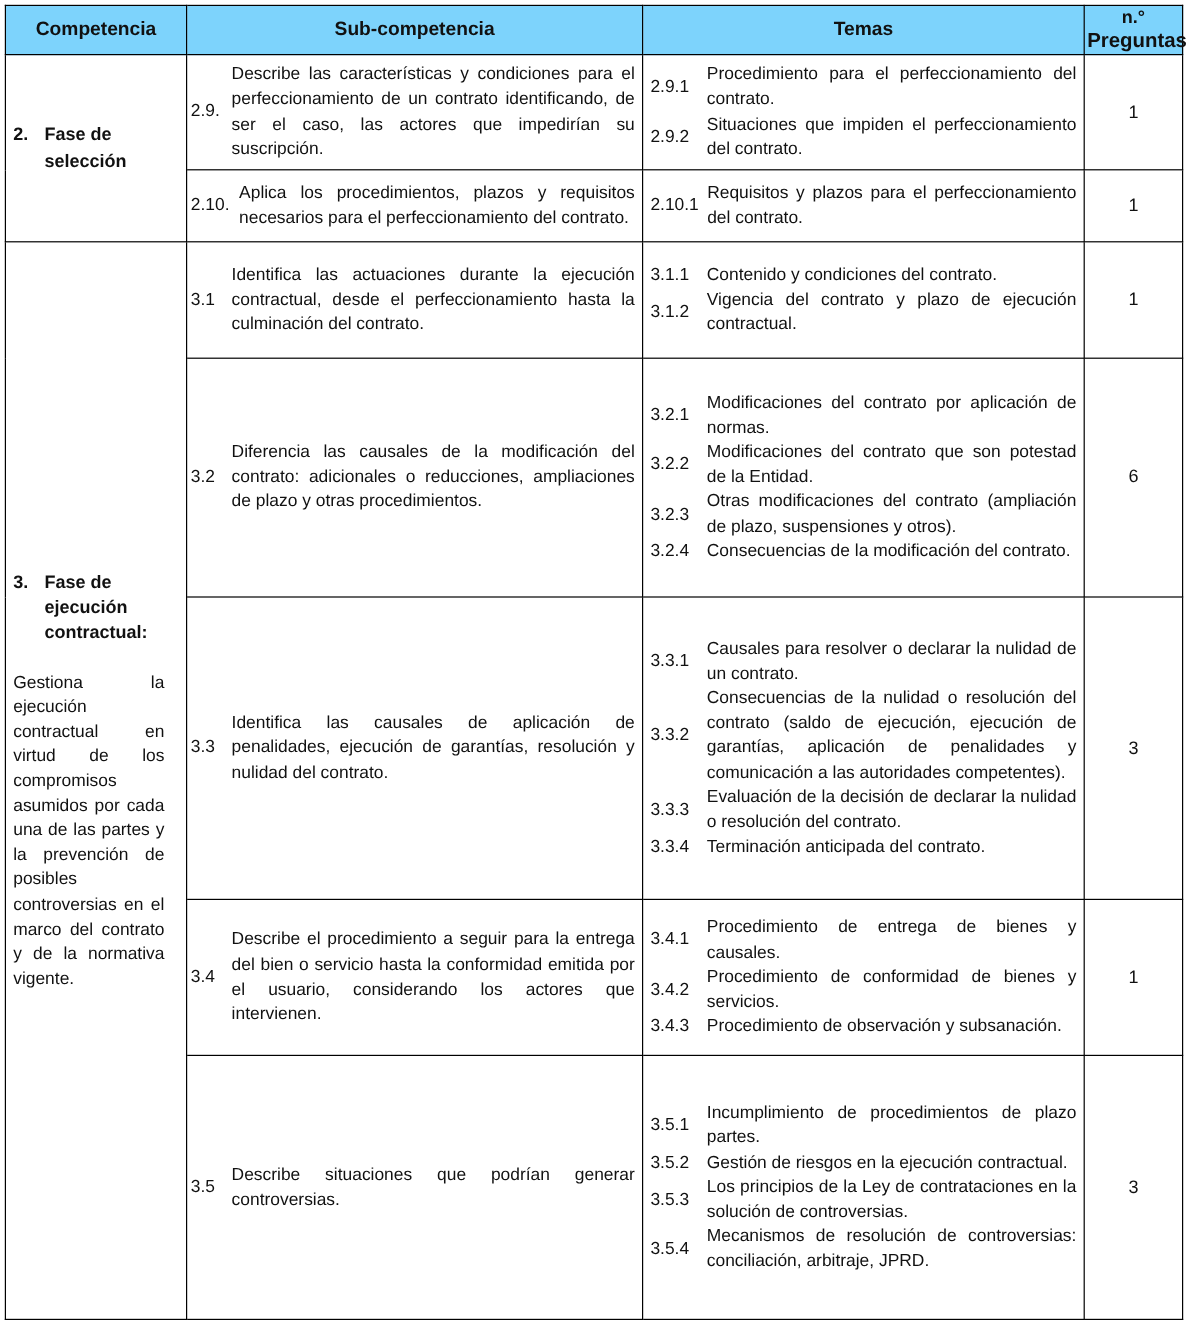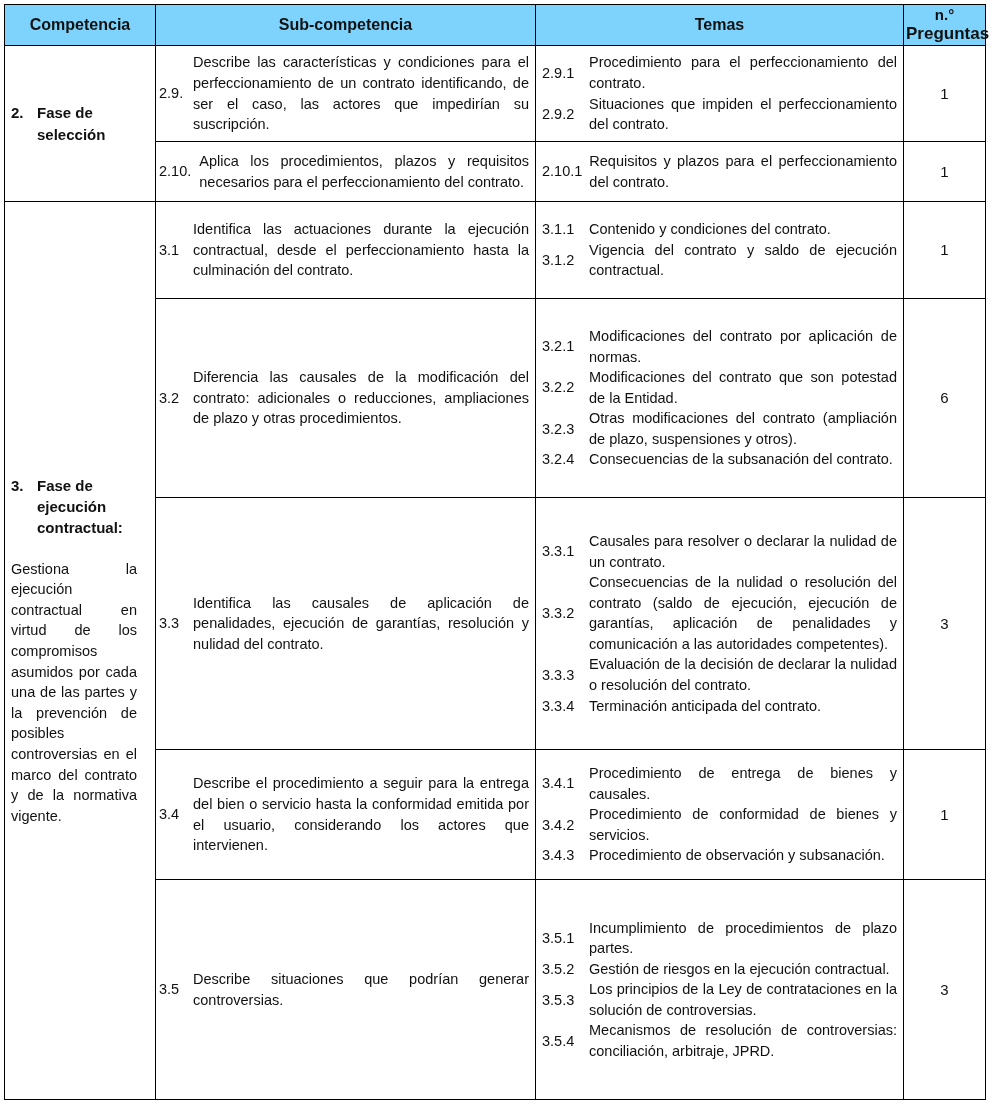--- a/index.html
+++ b/index.html
@@ -159,21 +159,21 @@
             <span class="txt">Identifica las actuaciones durante la ejecución contractual, desde el perfeccionamiento hasta la culminación del contrato.</span>
           </div>
         </td>
         <td class="temas-cell">
           <div class="hang">
             <span class="num">3.1.1</span>
             <span class="txt">Contenido y condiciones del contrato.</span>
           </div>
           <div class="hang">
             <span class="num">3.1.2</span>
-            <span class="txt">Vigencia del contrato y saldo de ejecución contractual.</span>
+            <span class="txt">Vigencia del contrato y plazo de ejecución contractual.</span>
           </div>
         </td>
         <td class="count-cell">1</td>
       </tr>
 
       <tr class="r32">
         <td class="sub-cell">
           <div class="hang">
             <span class="num">3.2</span>
             <span class="txt">Diferencia las causales de la modificación del contrato: adicionales o reducciones, ampliaciones de plazo y otras procedimientos.</span>
@@ -187,21 +187,21 @@
           <div class="hang">
             <span class="num">3.2.2</span>
             <span class="txt">Modificaciones del contrato que son potestad de la Entidad.</span>
           </div>
           <div class="hang">
             <span class="num">3.2.3</span>
             <span class="txt">Otras modificaciones del contrato (ampliación de plazo, suspensiones y otros).</span>
           </div>
           <div class="hang">
             <span class="num">3.2.4</span>
-            <span class="txt">Consecuencias de la subsanación del contrato.</span>
+            <span class="txt">Consecuencias de la modificación del contrato.</span>
           </div>
         </td>
         <td class="count-cell">6</td>
       </tr>
 
       <tr class="r33">
         <td class="sub-cell">
           <div class="hang">
             <span class="num">3.3</span>
             <span class="txt">Identifica las causales de aplicación de penalidades, ejecución de garantías, resolución y nulidad del contrato.</span>

